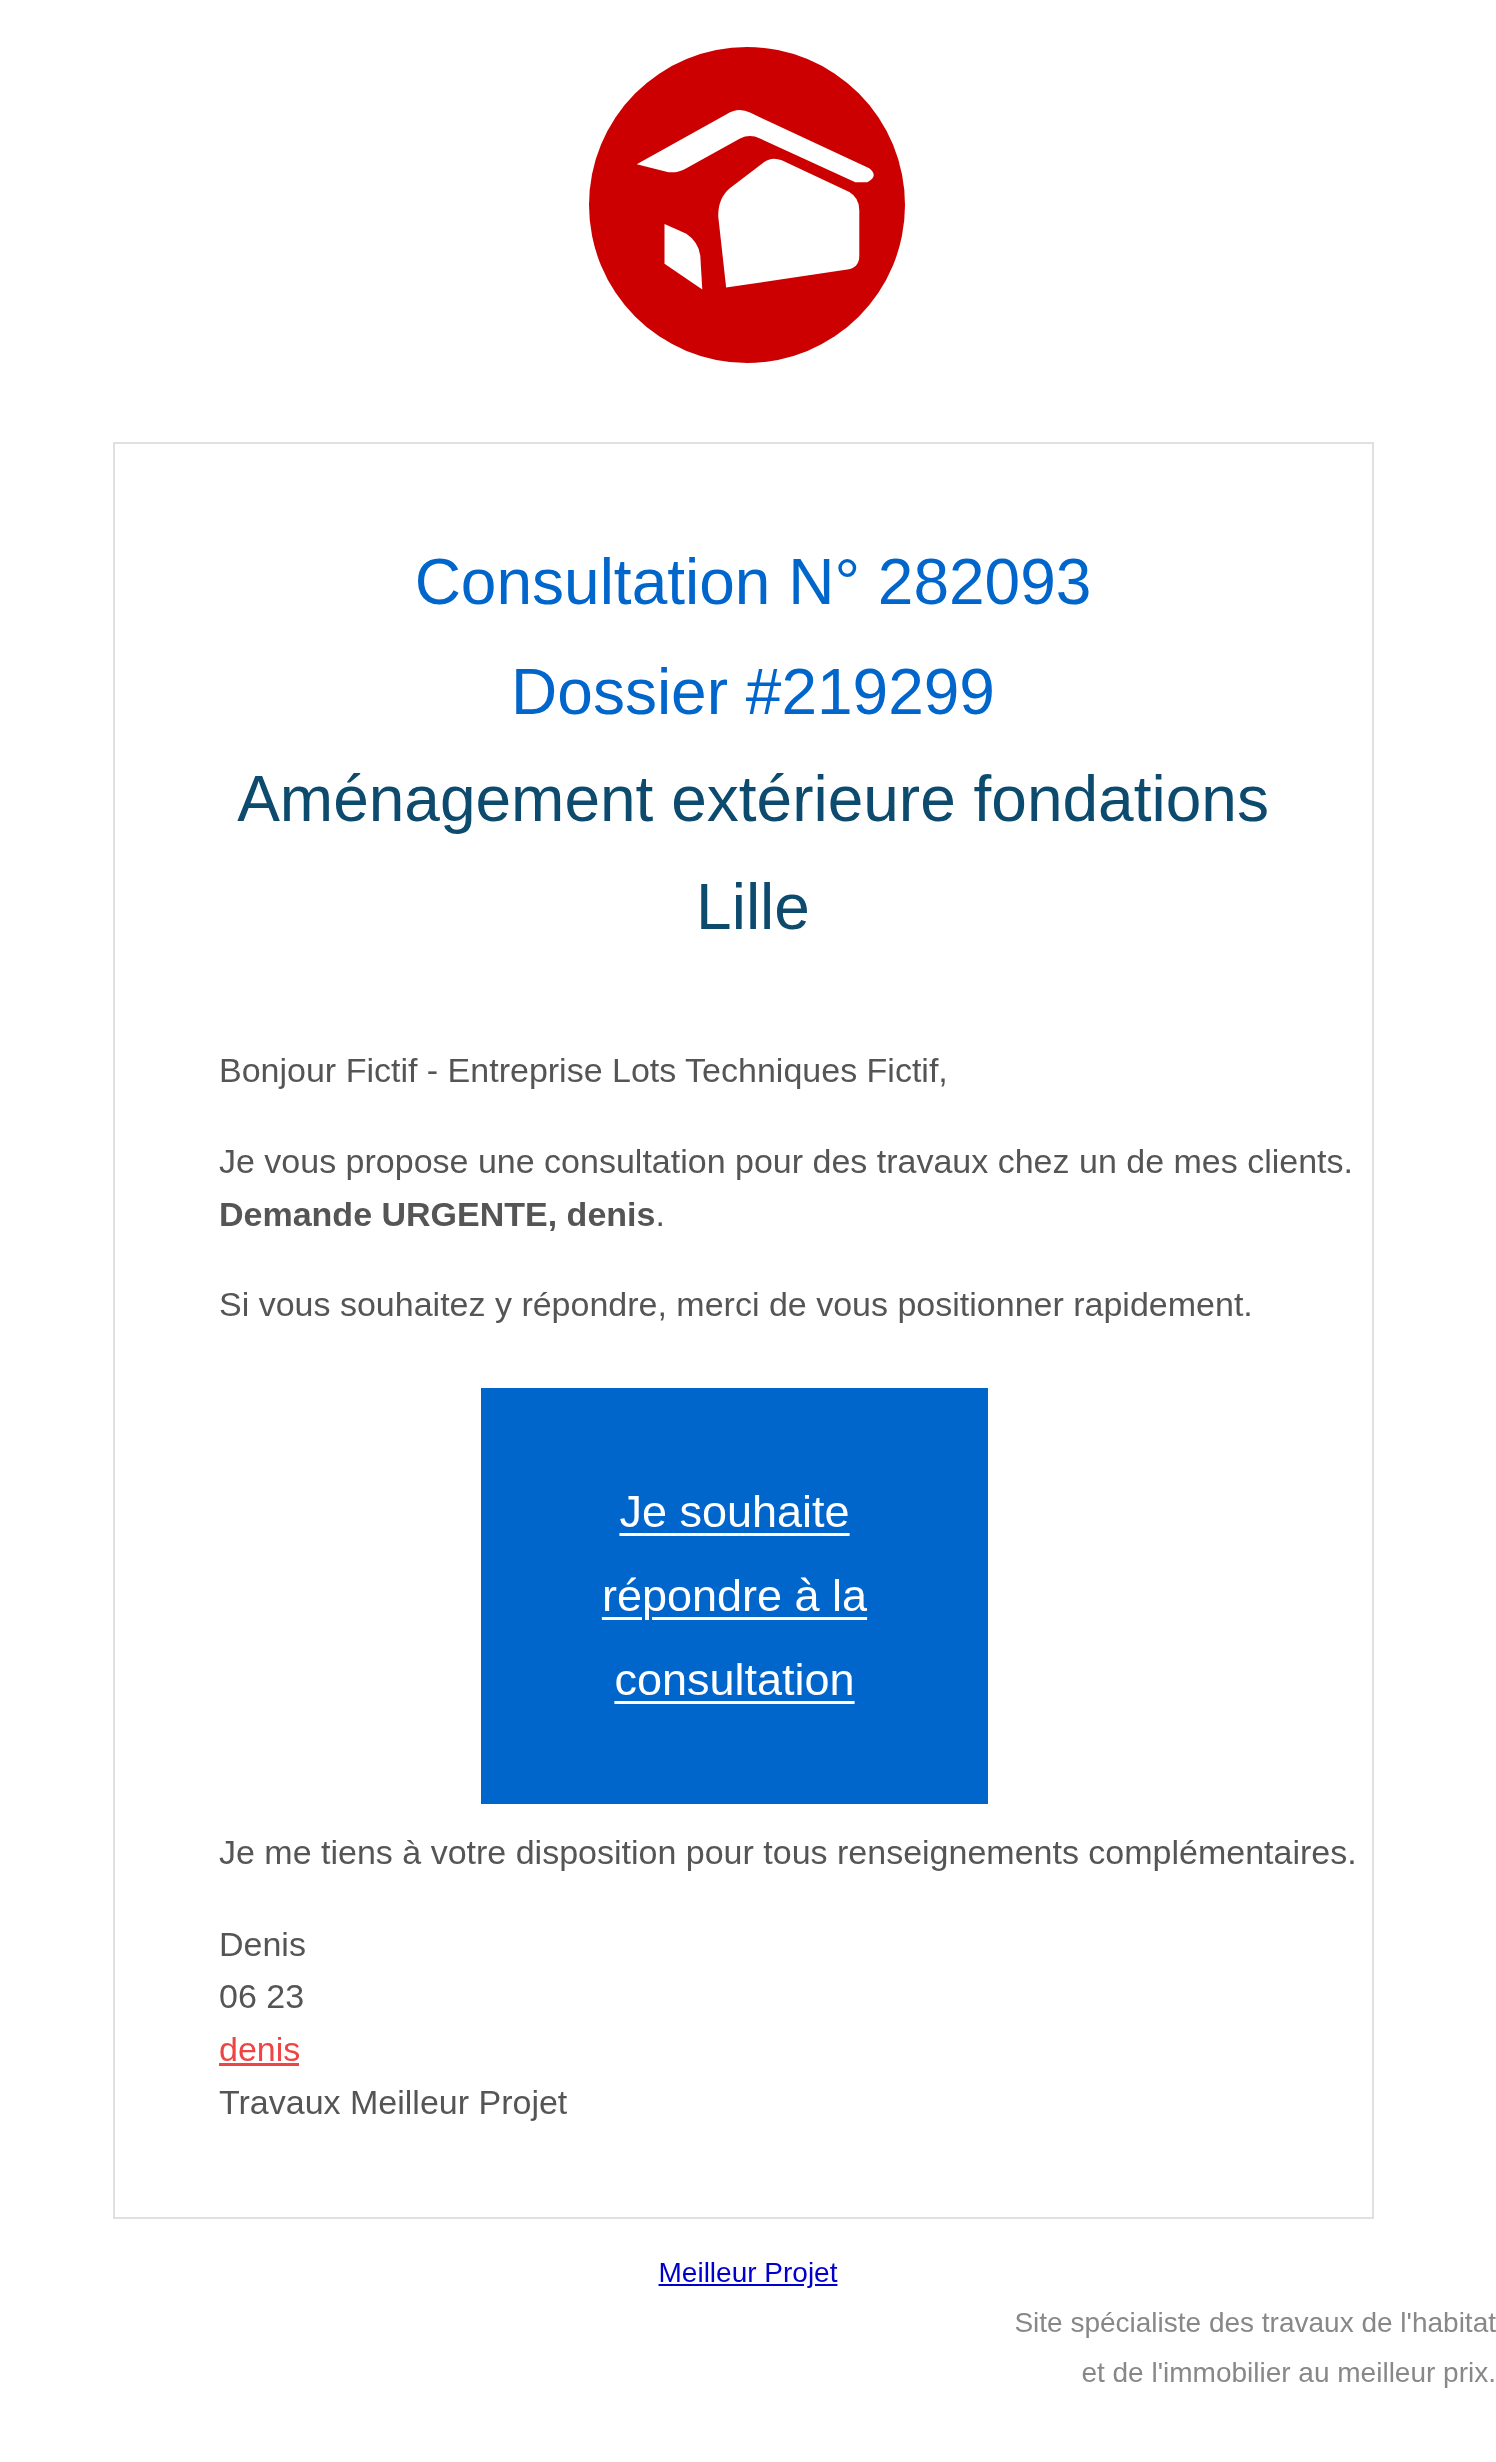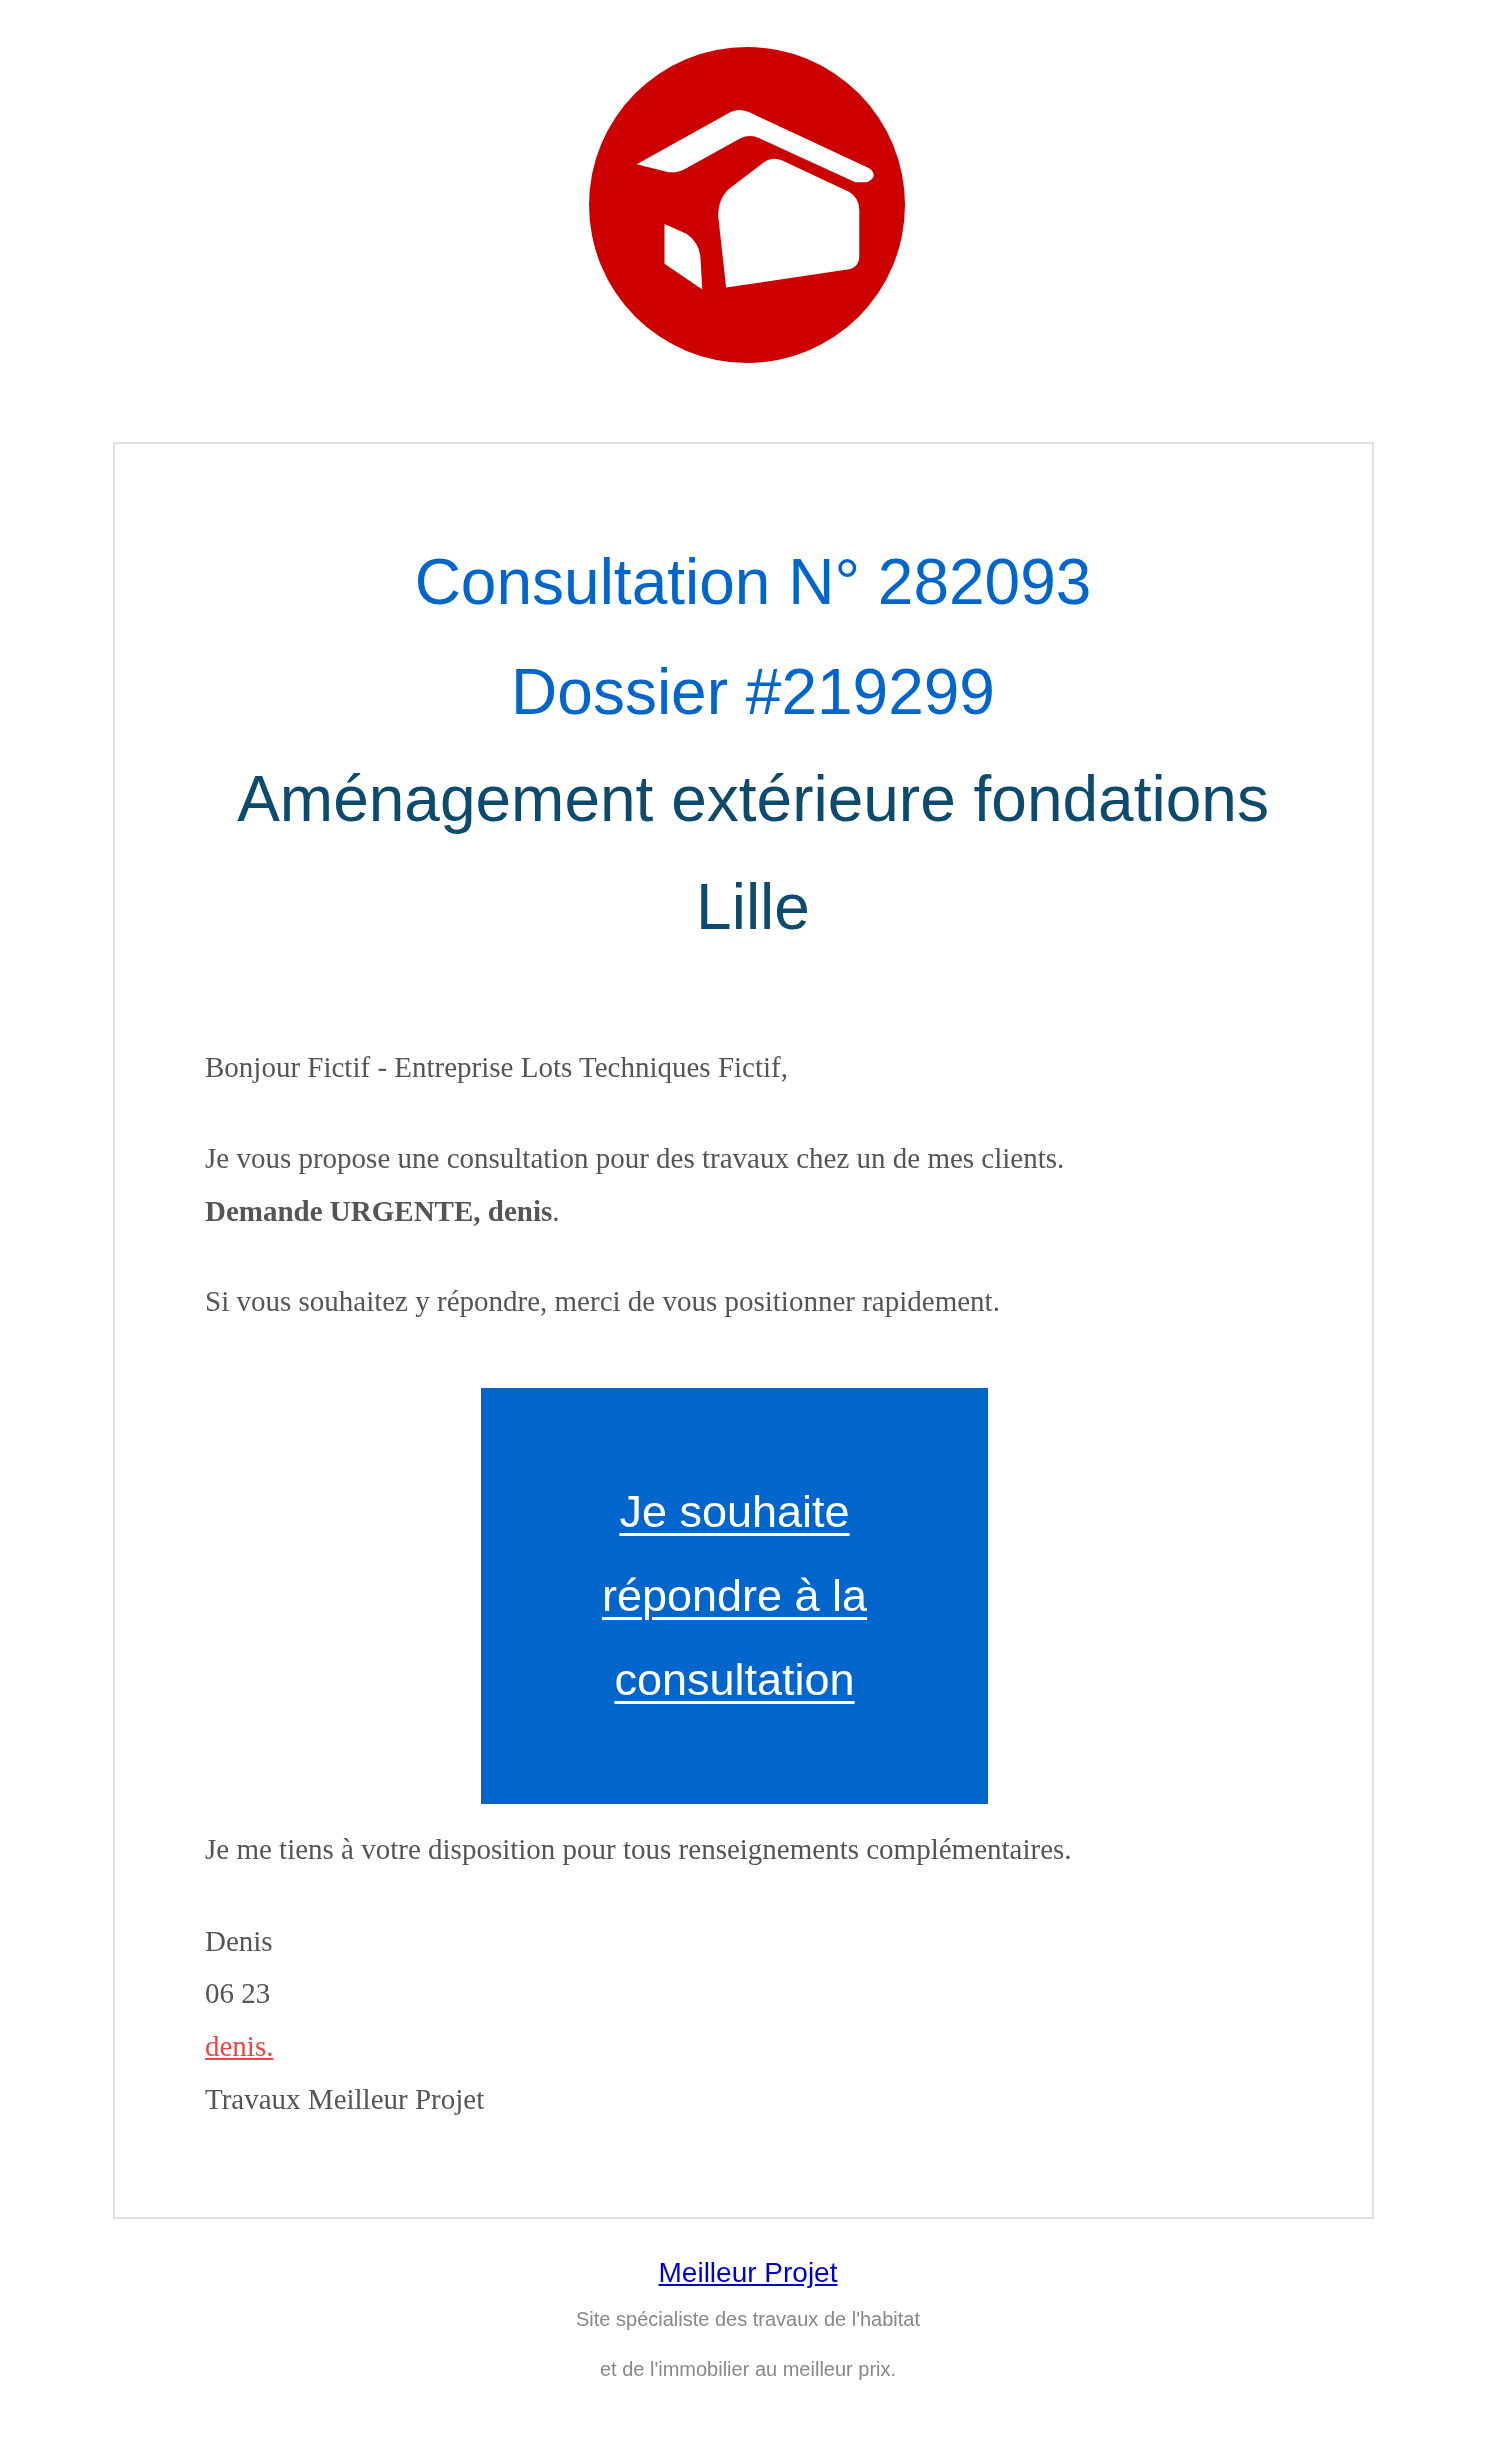--- a/index.html
+++ b/index.html
@@ -41,26 +41,25 @@
       font-size: 64px;
       line-height: 1;
       white-space: nowrap;
       margin-left: 19px;
     }
     .title-blue { color: #0066CC; }
     .title-black { color: #0c4a6e; }
 
     .body-text {
       position: absolute;
-      left: 90px;
-      font-size: 29px;
+      left: 104px;
+      font-size: 34px;
       color: #555555;
       line-height: 1;
       white-space: nowrap;
-      font-family: Liberation Serif, serif;
     }
     .body-text b { font-weight: bold; }
 
     .cta {
       position: absolute;
       left: 366px;
       top: 944px;
       width: 507px;
       height: 416px;
       background: #0066CC;
@@ -98,26 +97,26 @@
     }
     .footer-link {
       color: #0000CC;
       font-size: 28px;
       text-decoration: underline;
       display: block;
       line-height: 1;
     }
     .footer-line {
       color: #888888;
-      font-size: 20px;
+      font-size: 28px;
       line-height: 1;
       position: absolute;
       left: 0;
       right: 0;
-      text-align: center;
+      text-align: right;
     }
   </style>
 </head>
 <body>
 
 <div class="logo">
   <svg viewBox="0 0 318 318" xmlns="http://www.w3.org/2000/svg">
     <circle cx="159" cy="159" r="159" fill="#CC0000"></circle>
 
     <path d="M48 118 L138 68 Q150 60 162 66 L282 122 Q292 130 280 136 L268 136 L172 92 Q162 87 152 92 L98 122 Q90 127 80 126 Z" fill="#ffffff"></path>

